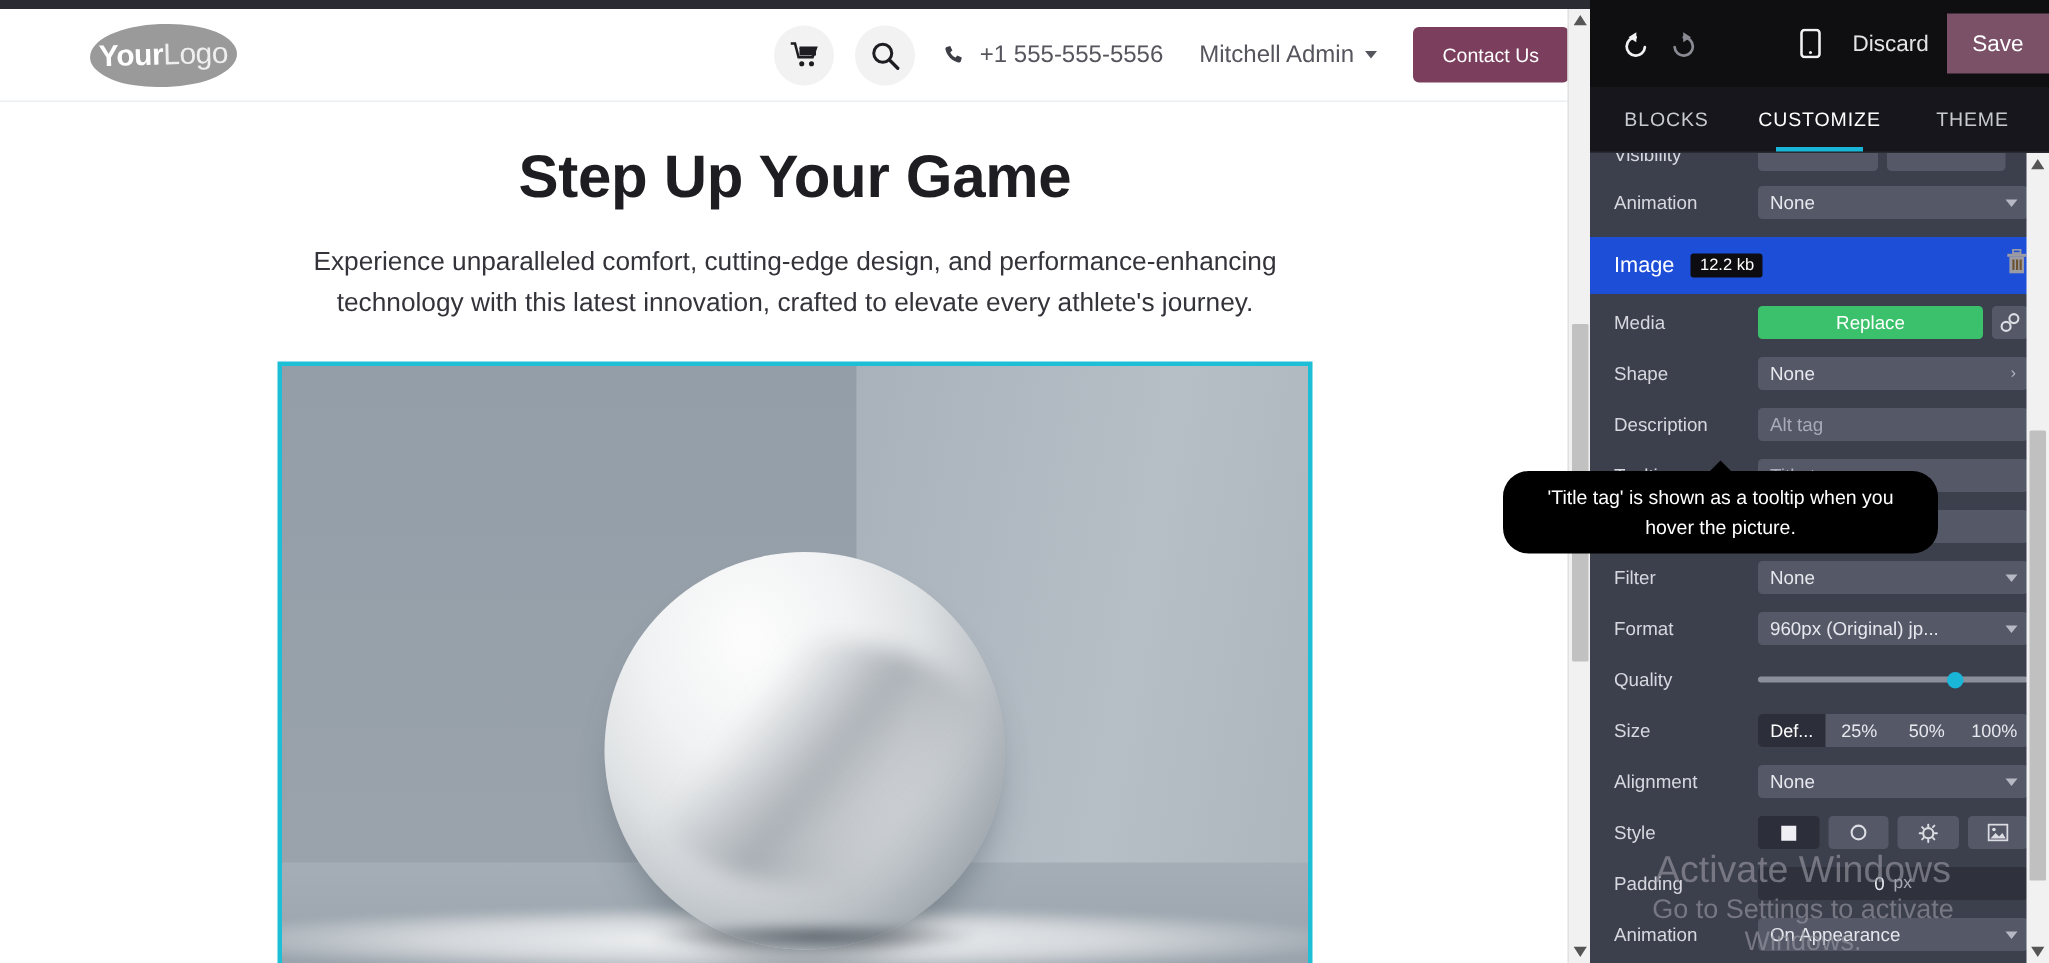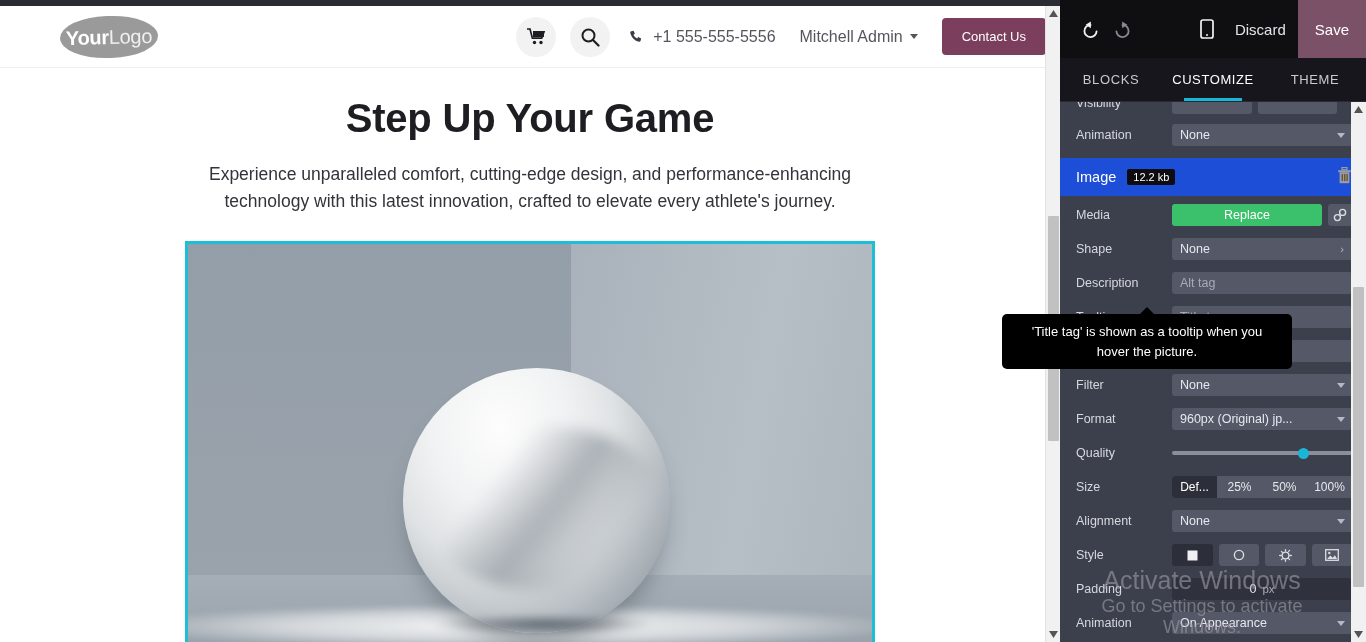--- a/index.html
+++ b/index.html
@@ -103,21 +103,21 @@
   .ss-arrow { width:15px; height:15px; display:flex; align-items:center; justify-content:center; }
   .ss-arrow.bottom { position:absolute; bottom:0; }
   .ss-thumb { position:absolute; left:2px; top:210px; width:11px; height:225px; background:#c1c1c1; border-radius:1px; }
 
   
   .panel { width: 306px; height:642px; background:#3c3f4c; position:relative; display:flex; flex-direction:column; }
   .panel-top { height:58px; background:#0f0f12; display:flex; align-items:center; padding-left:14px; }
   .ico-btn { width:32px; height:32px; display:flex; align-items:center; justify-content:center; cursor:pointer; }
   .panel-top .spacer { flex:1; }
   .discard { color:#e4e4e8; font-size:15px; padding:0 12px; cursor:pointer; }
-  .save { background:#7b5168; color:#fff; font-size:15px; height:58px; display:flex;align-items:center; padding:0 17px; cursor:pointer; }
+  .save { background:#7b5168; color:#fff; font-size:15px; height:40px; display:flex;align-items:center; padding:0 17px; cursor:pointer; }
 
   .tabs { height:44px; background:#16161c; display:flex; align-items:stretch; border-bottom:1px solid #2a2a33; }
   .tab { flex:1; display:flex; align-items:center; justify-content:center; font-size:13px; letter-spacing:.6px; color:#c9c9d2; cursor:pointer; position:relative;}
   .tab.active { color:#ffffff; }
   .tab.active::after { content:""; position:absolute; left:22%; right:22%; bottom:0; height:3px; background:#19b6d8; }
 
   .panel-body { flex:1; overflow:hidden; position:relative; background:#3c3f4c; }
   .opt-row { display:flex; align-items:center; height:30px; padding:0 14px 0 16px; margin-top:4px; }
   .opt-label { font-size:12.5px; color:#d7d8df; width:96px; flex:none; }
   .field {
@@ -153,21 +153,21 @@
   .icon-cell { flex:1; height:22px; background:#545867; border-radius:3px; display:flex; align-items:center; justify-content:center; cursor:pointer; }
   .icon-cell.active { background:#2c2e39; }
 
   .num-field { flex:1; height:22px; background:#2f323d; border-radius:3px; display:flex; align-items:center; justify-content:center; gap:6px; font-size:12.5px; color:#e7e8ee; }
   .num-field .unit { color:#a8abb7; font-size:11.5px; }
 
   
   .tooltip {
     position:absolute; left:1002px; top:314px; width:290px;
     background:#000; color:#fff; font-size:13px; line-height:1.5;
-    text-align:center; padding:8px 16px; border-radius:5px; z-index:40;
+    text-align:center; padding:8px 16px; border-radius:17px; z-index:40;
   }
   .tooltip::after {
     content:""; position:absolute; top:-7px; left:50%; margin-left:-7px;
     border-left:7px solid transparent; border-right:7px solid transparent; border-bottom:7px solid #000;
   }
 
   
   .panel-scroll { position:absolute; right:0; top:102px; width:15px; height:540px; background:#f1f1f1; }
   .ps-thumb { position:absolute; left:2px; top:185px; width:11px; height:300px; background:#c0c0c0; border-radius:1px; }
   .ps-arrow { width:15px; height:15px; display:flex; align-items:center; justify-content:center; }

